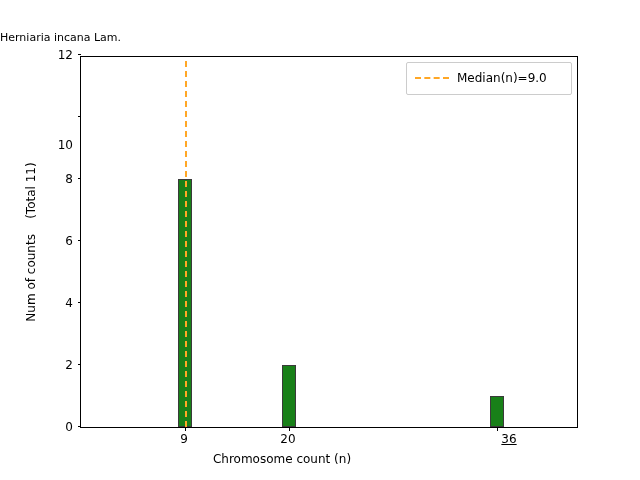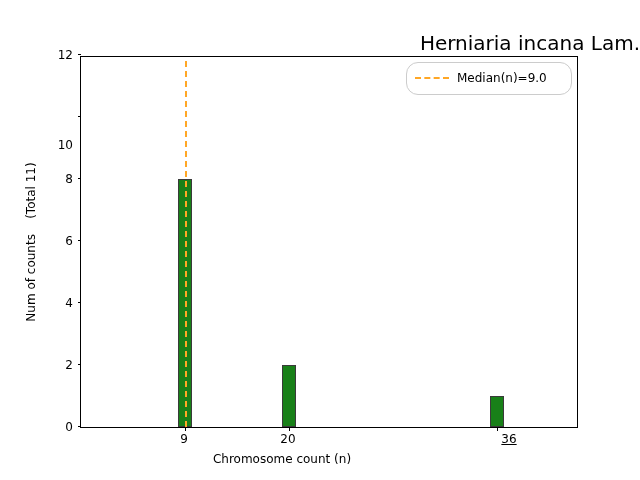--- a/index.html
+++ b/index.html
@@ -14,22 +14,22 @@
     background: #ffffff;
     font-family: "DejaVu Sans", sans-serif;
     overflow: hidden;
   }
   
   #chart-title {
     position: absolute;
     left: 0;
     top: 31px;
     width: 640px;
-    text-align: right;
-    font-size: 20px;
+    text-align: left;
+    font-size: 11px;
     color: #000000;
   }
   
   #plot-area {
     position: absolute;
     left: 80px;
     top: 56px;
     width: 498px;
     height: 372px;
     border: 1.1px solid #000000;
@@ -117,21 +117,21 @@
   
   #legend {
     position: absolute;
     left: 406px;
     top: 62px;
     width: 166px;
     border: 1px solid #cccccc;
     background: #ffffff;
     box-sizing: border-box;
     padding: 6px 8px 7px 8px;
-    border-radius: 12px;
+    border-radius: 2px;
   }
   .legend-row {
     display: flex;
     align-items: center;
     height: 18px;
   }
   .legend-swatch {
     width: 34px;
     height: 0;
     border-top: 2.6px dashed #ffa726;

